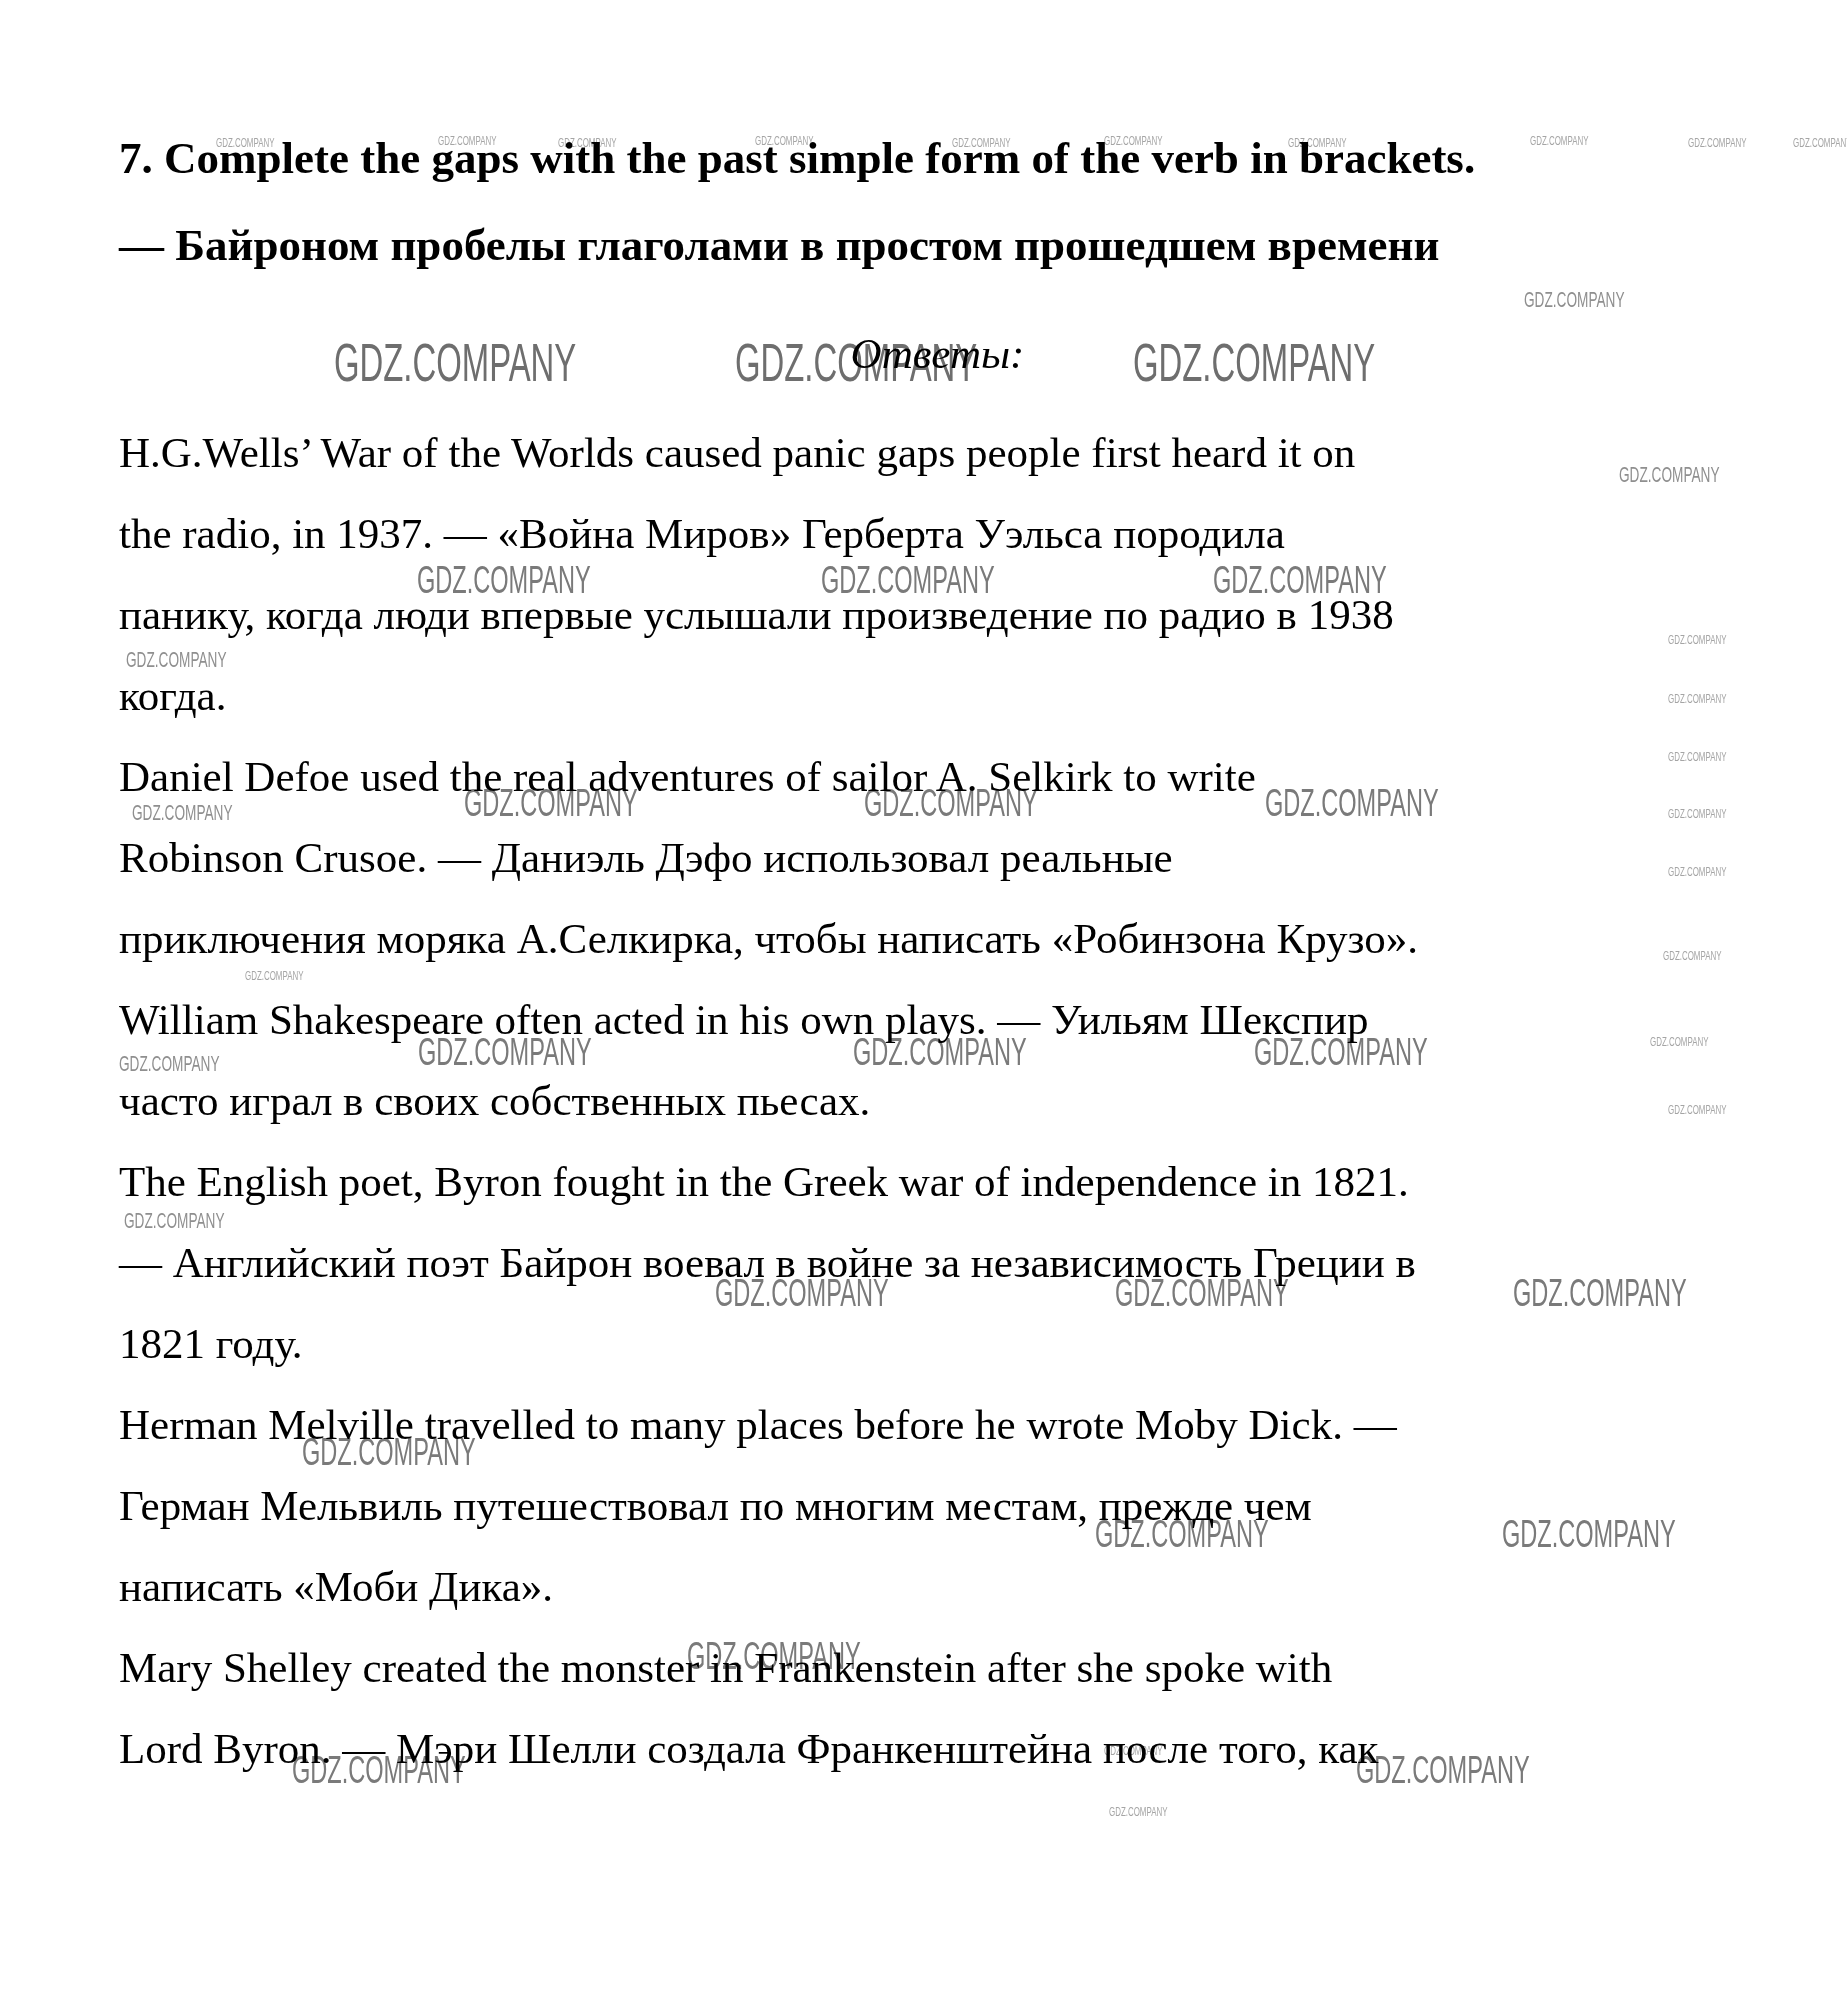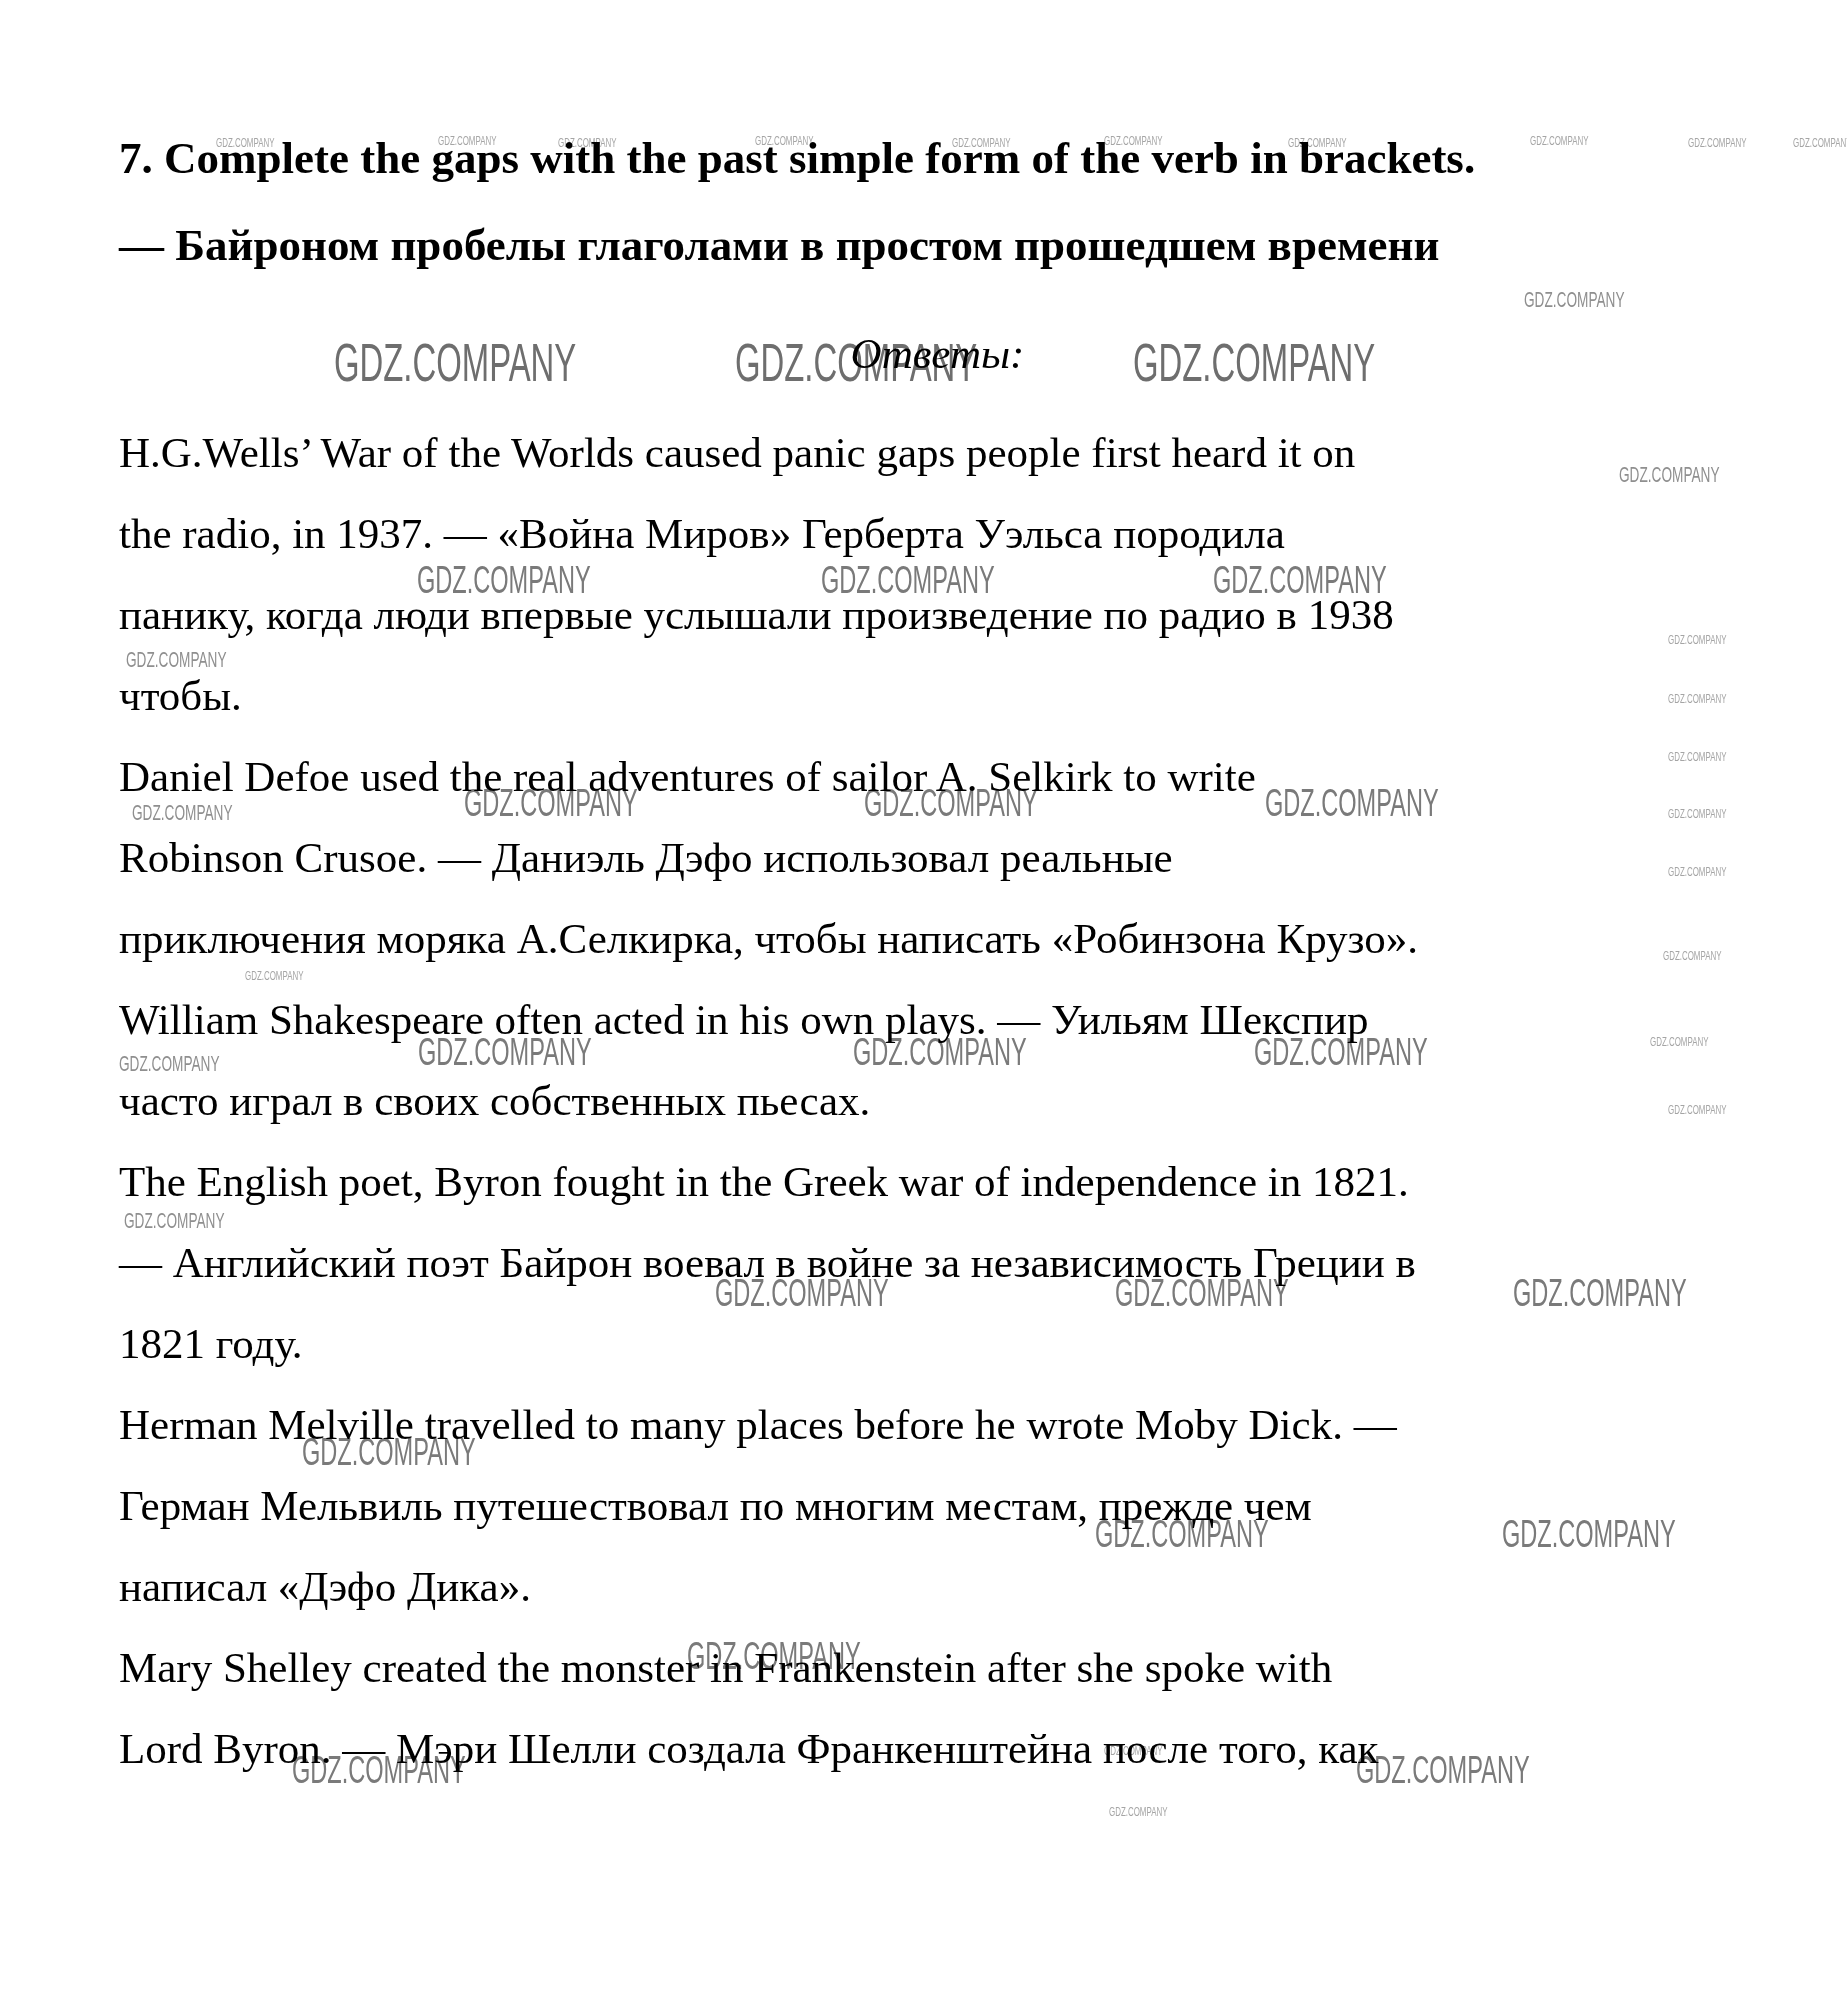--- a/index.html
+++ b/index.html
@@ -123,30 +123,30 @@
   <div class="content">
     <div class="title">
       <div class="title-line">7. Complete the gaps with the past simple form of the verb in brackets.</div>
       <div class="title-line">— Байроном пробелы глаголами в простом прошедшем времени</div>
     </div>
     <div class="answers-label">Ответы:</div>
     <div class="body">
         <div class="line">H.G.Wells’ War of the Worlds caused panic gaps people first heard it on</div>
         <div class="line">the radio, in 1937. — «Война Миров» Герберта Уэльса породила</div>
         <div class="line">панику, когда люди впервые услышали произведение по радио в 1938</div>
-        <div class="line">чтобы.</div>
+        <div class="line">когда.</div>
         <div class="line">Daniel Defoe used the real adventures of sailor A. Selkirk to write</div>
         <div class="line">Robinson Crusoe. — Даниэль Дэфо использовал реальные</div>
         <div class="line">приключения моряка А.Селкирка, чтобы написать «Робинзона Крузо».</div>
         <div class="line">William Shakespeare often acted in his own plays. — Уильям Шекспир</div>
         <div class="line">часто играл в своих собственных пьесах.</div>
         <div class="line">The English poet, Byron fought in the Greek war of independence in 1821.</div>
         <div class="line">— Английский поэт Байрон воевал в войне за независимость Греции в</div>
         <div class="line">1821 году.</div>
         <div class="line">Herman Melville travelled to many places before he wrote Moby Dick. —</div>
         <div class="line">Герман Мельвиль путешествовал по многим местам, прежде чем</div>
-        <div class="line">написал «Дэфо Дика».</div>
+        <div class="line">написать «Моби Дика».</div>
         <div class="line">Mary Shelley created the monster in Frankenstein after she spoke with</div>
         <div class="line">Lord Byron. — Мэри Шелли создала Франкенштейна после того, как</div>
       </div>
   </div>
 </div>
 
 
 </body></html>

